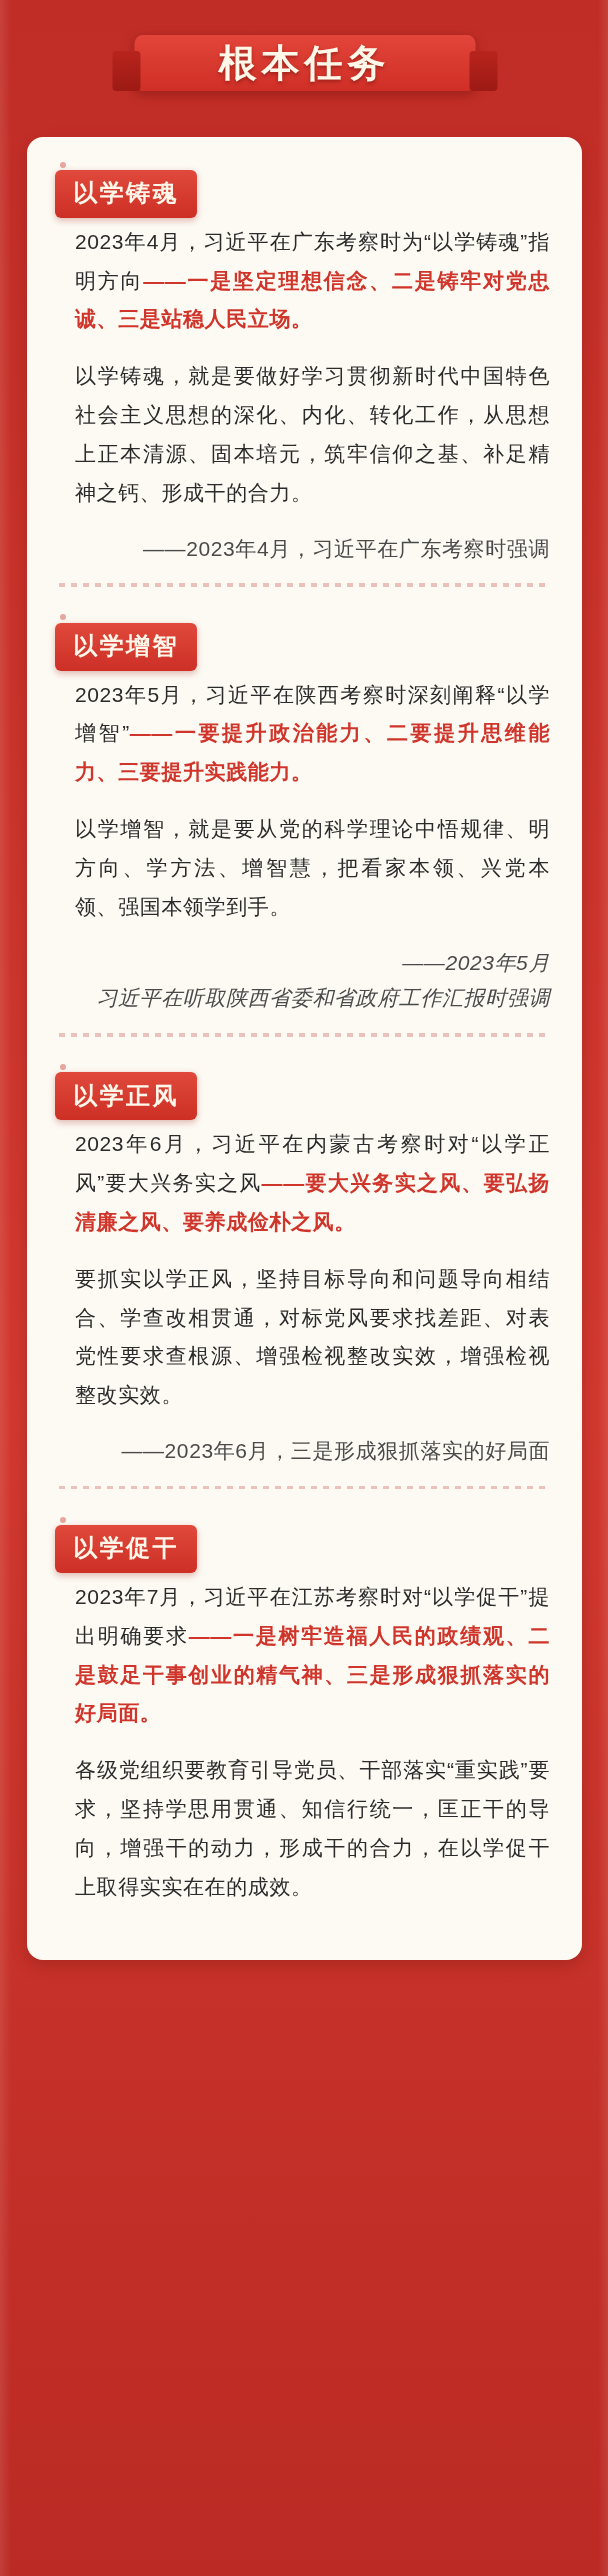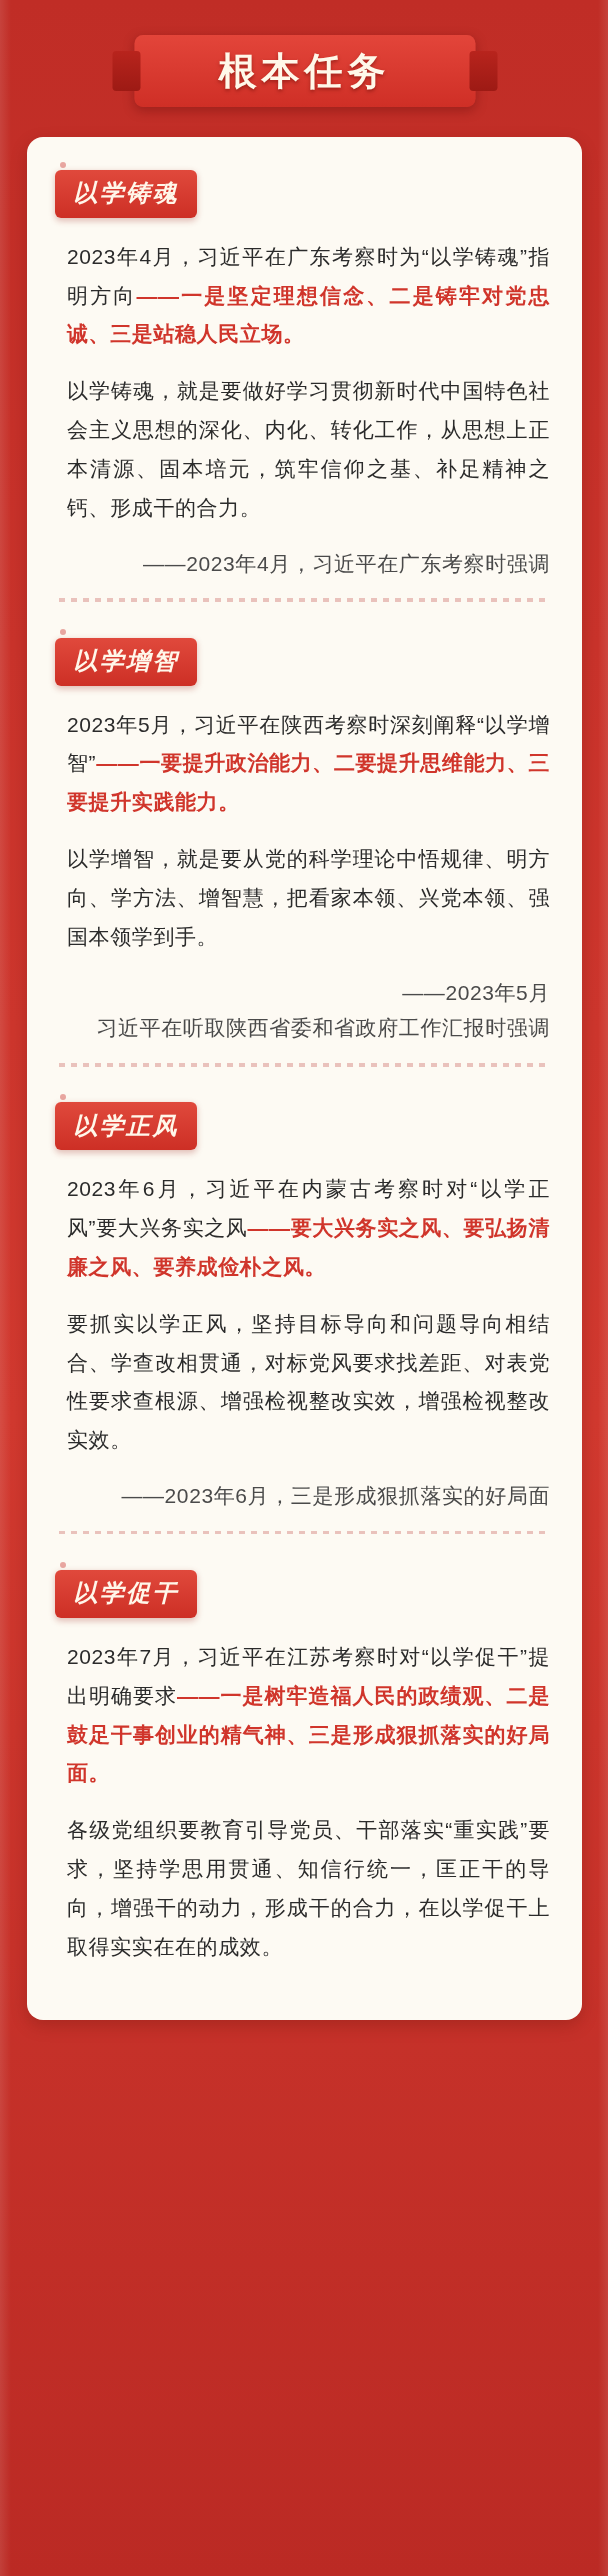--- a/index.html
+++ b/index.html
@@ -43,21 +43,21 @@
     position: relative;
     height: 97px;
     margin-bottom: 16px;
   }
   .header-ribbon {
     position: absolute;
     left: 50%;
     transform: translateX(-50%);
     top: 11px;
     width: 341px;
-    height: 72px;
+    height: 56px;
     background: linear-gradient(180deg, #e3453a 0%, #cf2f26 100%);
     border-radius: 8.5px;
     box-shadow: 0 3.7px 11px rgba(90,10,8,0.35);
     display: flex;
     align-items: center;
     justify-content: center;
   }
   .header-ribbon:before,
   .header-ribbon:after {
     content: "";
@@ -93,23 +93,22 @@
   .section {
     position: relative;
     padding-bottom: 11px;
   }
   .section + .section {
     margin-top: 21px;
   }
   .section-head {
     position: relative;
     margin-left: -3.7px;
-    margin-bottom: 20px;
+    margin-bottom: 5px;
     display: inline-block;
-    font-style: italic;
   }
   .tag {
     display: inline-block;
     background: linear-gradient(180deg,#e0493c,#cd2f25);
     color: #fff7ea;
     font-size: 24px;
     font-weight: bold;
     letter-spacing: 2.4px;
     padding: 7.3px 18px 8.5px 18px;
     border-radius: 6px;
@@ -133,21 +132,21 @@
     left: 4.9px;
     top: -8.5px;
     width: 6px;
     height: 6px;
     border-radius: 50%;
     background: #e8a6a0;
   }
 
   
   p.body {
-    margin: 0 0 18px 8px;
+    margin: 0 0 18px 16px;
     font-size: 21px;
     line-height: 1.85;
     color: #2b2b2b;
     text-align: justify;
     letter-spacing: 0.6px;
   }
   .hl {
     color: #d0352b;
     font-weight: bold;
   }
@@ -205,21 +204,21 @@
       <div class="section-head">
         <span class="tag-dot"></span>
         <span class="tag">以学增智</span>
       </div>
       <p class="body">
         <span>2023年5月，习近平在陕西考察时深刻阐释“以学增智”</span><span class="hl">——一要提升政治能力、二要提升思维能力、三要提升实践能力。</span>
       </p>
       <p class="body">
         <span>以学增智，就是要从党的科学理论中悟规律、明方向、学方法、增智慧，把看家本领、兴党本领、强国本领学到手。</span>
       </p>
-      <p class="src" style="white-space: pre-line;">——2023年5月
+      <p class="src" style="white-space: pre-line; font-style: italic;">——2023年5月
 习近平在听取陕西省委和省政府工作汇报时强调</p>
       <div class="divider"></div>
     </div>
 
     <div class="section">
       <div class="section-head">
         <span class="tag-dot"></span>
         <span class="tag">以学正风</span>
       </div>
       <p class="body">

